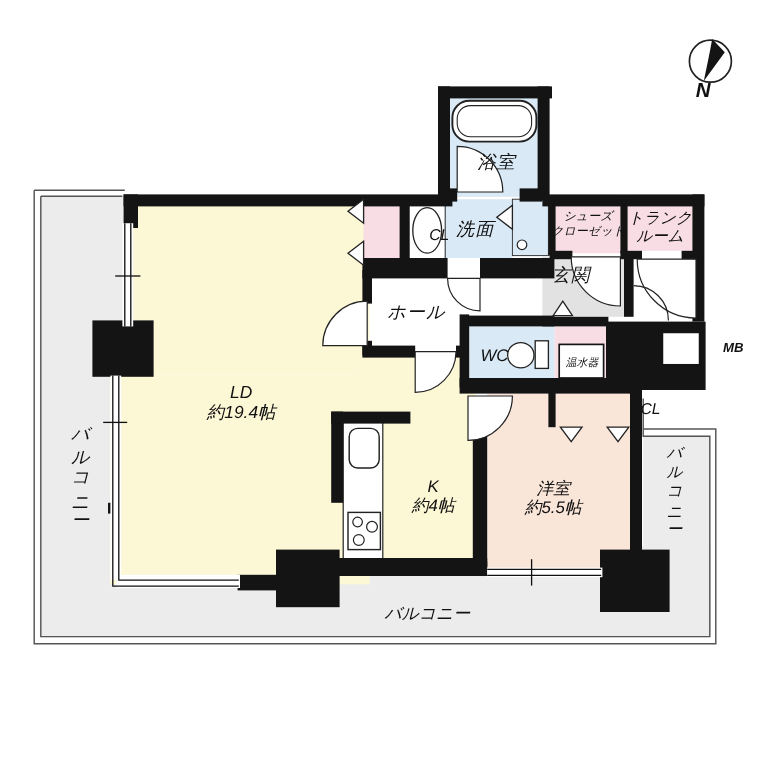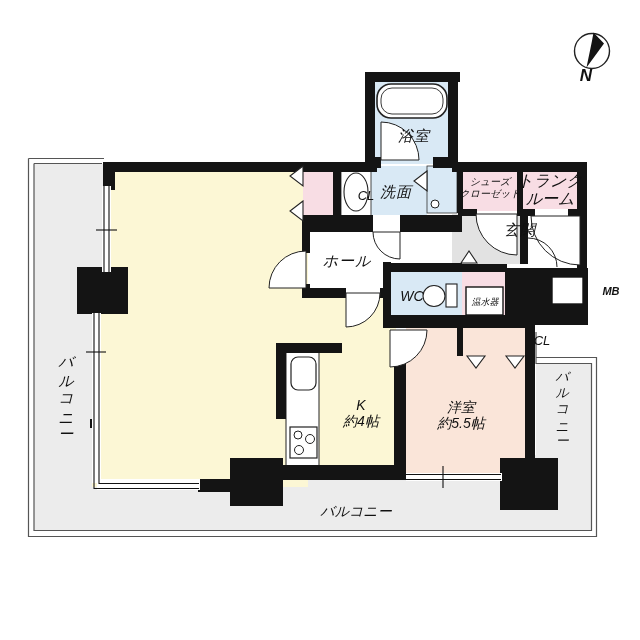--- a/index.html
+++ b/index.html
@@ -4,21 +4,21 @@
 <style>
   html,body{margin:0;padding:0;background:#fff;}
   body{font-family:"Liberation Sans",sans-serif;}
   #stage{position:relative;width:640px;height:640px;background:#ffffff;overflow:hidden;}
   #plan-svg{position:absolute;left:0;top:0;}
   .lbl{position:absolute;transform:translate(-50%,-50%);white-space:nowrap;color:#111;
        text-align:center;line-height:1.18;pointer-events:none;font-style:italic;}
   .f15{font-size:15px;letter-spacing:1px;}
   .f14{font-size:14px;}
   .f13{font-size:13px;margin-left:48px;}
-  .f12{font-size:16px;}
+  .f12{font-size:13px;}
   .f11{font-size:11px;font-weight:bold;margin-left:44px;}
   .f9{font-size:9px;}
   .f85{font-size:10px;letter-spacing:0;}
   .vtext{writing-mode:vertical-rl;transform:translateX(-50%);letter-spacing:3px;}
   .north{font-style:italic;font-size:17px;font-weight:bold;}
   .two{line-height:1.15;letter-spacing:0;}
 </style>
 </head>
 <body>
 
@@ -190,27 +190,31 @@
   <div class="lbl f15" style="left:396px;top:192px">洗面</div>
   <div class="lbl f13" style="left:318px;top:196px">CL</div>
   <div class="lbl f85 two" style="left:490px;top:187px">
     <div>シューズ</div>
     <div>クローゼット</div>
   </div>
   <div class="lbl f12 two" style="left:550px;top:190px">
     <div>トランク</div>
     <div>ルーム</div>
   </div>
-  <div class="lbl f15" style="left:520px;top:230px">玄関</div>
+  <div class="lbl f15" style="left:476px;top:230px">玄関</div>
   <div class="lbl f15" style="left:347px;top:261px">ホール</div>
   <div class="lbl f14" style="left:412px;top:296px">WC</div>
   <div class="lbl f9" style="left:485px;top:302px">温水器</div>
   <div class="lbl f11" style="left:567px;top:291px">MB</div>
   <div class="lbl f13" style="left:494px;top:341px">CL</div>
 
+  <div class="lbl f14 two" style="left:201px;top:336px;font-size:14.5px">
+    <div>LD</div>
+    <div>約19.4帖</div>
+  </div>
   <div class="lbl f14 two" style="left:361px;top:413px">
     <div>K</div>
     <div>約4帖</div>
   </div>
   <div class="lbl f14 two" style="left:461px;top:415px">
     <div>洋室</div>
     <div>約5.5帖</div>
   </div>
 
   <div class="lbl vtext" style="left:66px;top:345px;font-size:15px">バルコニー</div>

